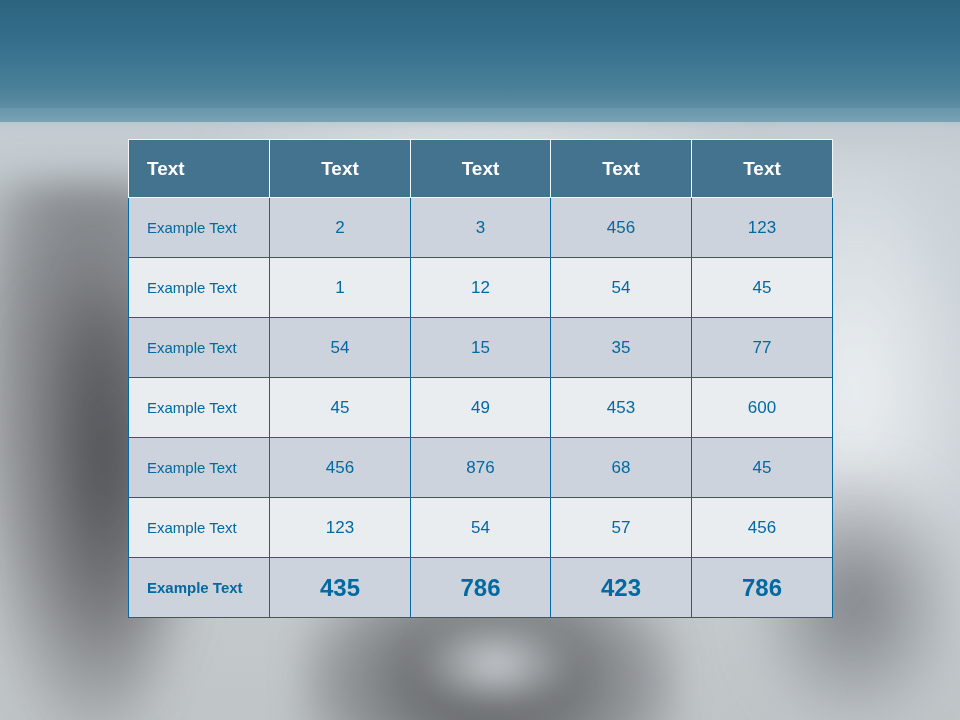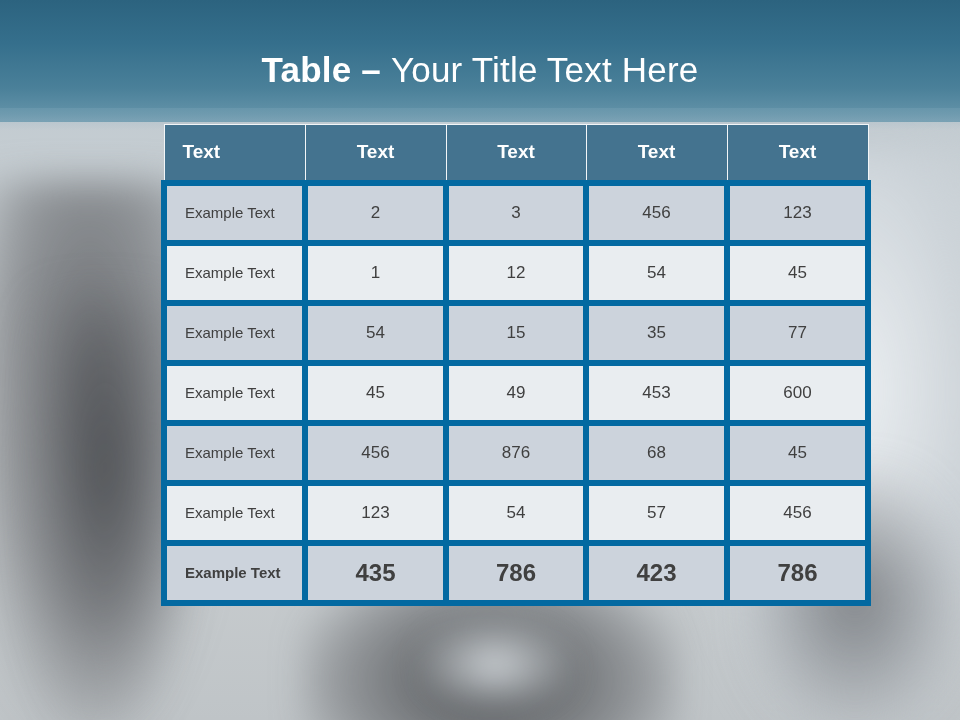--- a/index.html
+++ b/index.html
@@ -126,23 +126,22 @@
     font-weight: bold;
   }
   .title .light {
     font-weight: normal;
   }
 
   
   .table-wrap {
     position: absolute;
     left: 128px;
-    top: 124px;
+    top: 139px;
     width: 704px;
-    margin-left: 33px;
   }
   table.data {
     border-collapse: collapse;
     width: 704px;
     table-layout: fixed;
   }
   table.data col.c0 { width: 141px; }
   table.data col.c1 { width: 141px; }
   table.data col.c2 { width: 140px; }
   table.data col.c3 { width: 141px; }
@@ -158,23 +157,23 @@
     border: 1px solid #f3f6f8;
     box-sizing: border-box;
   }
   table.data th.first {
     text-align: left;
     padding-left: 18px;
   }
   table.data td {
     height: 60px;
     font-size: 17px;
-    color: #404040;
+    color: #0369a1;
     text-align: center;
-    border: 6px solid #0369a1;
+    border: 1px solid #0369a1;
     box-sizing: border-box;
   }
   table.data td.first {
     text-align: left;
     padding-left: 18px;
     font-size: 15px;
   }
   table.data tr.odd td {
     background: #ccd3dc;
   }
@@ -201,23 +200,20 @@
   <div class="bg-left-figure"></div>
   <div class="bg-left-figure2"></div>
   <div class="bg-right-figure"></div>
   <div class="bg-right-dark"></div>
   <div class="bg-center-figure"></div>
   <div class="bg-center-light"></div>
 
   <div class="header"></div>
   <div class="header-fade"></div>
 
-  <div class="title">
-    <span class="bold">Table – </span><span class="light">Your Title Text Here</span>
-  </div>
 
   <div class="table-wrap">
     <table class="data">
       <colgroup>
         <col class="c0">
           <col class="c1">
           <col class="c2">
           <col class="c3">
           <col class="c4">
       </colgroup>

